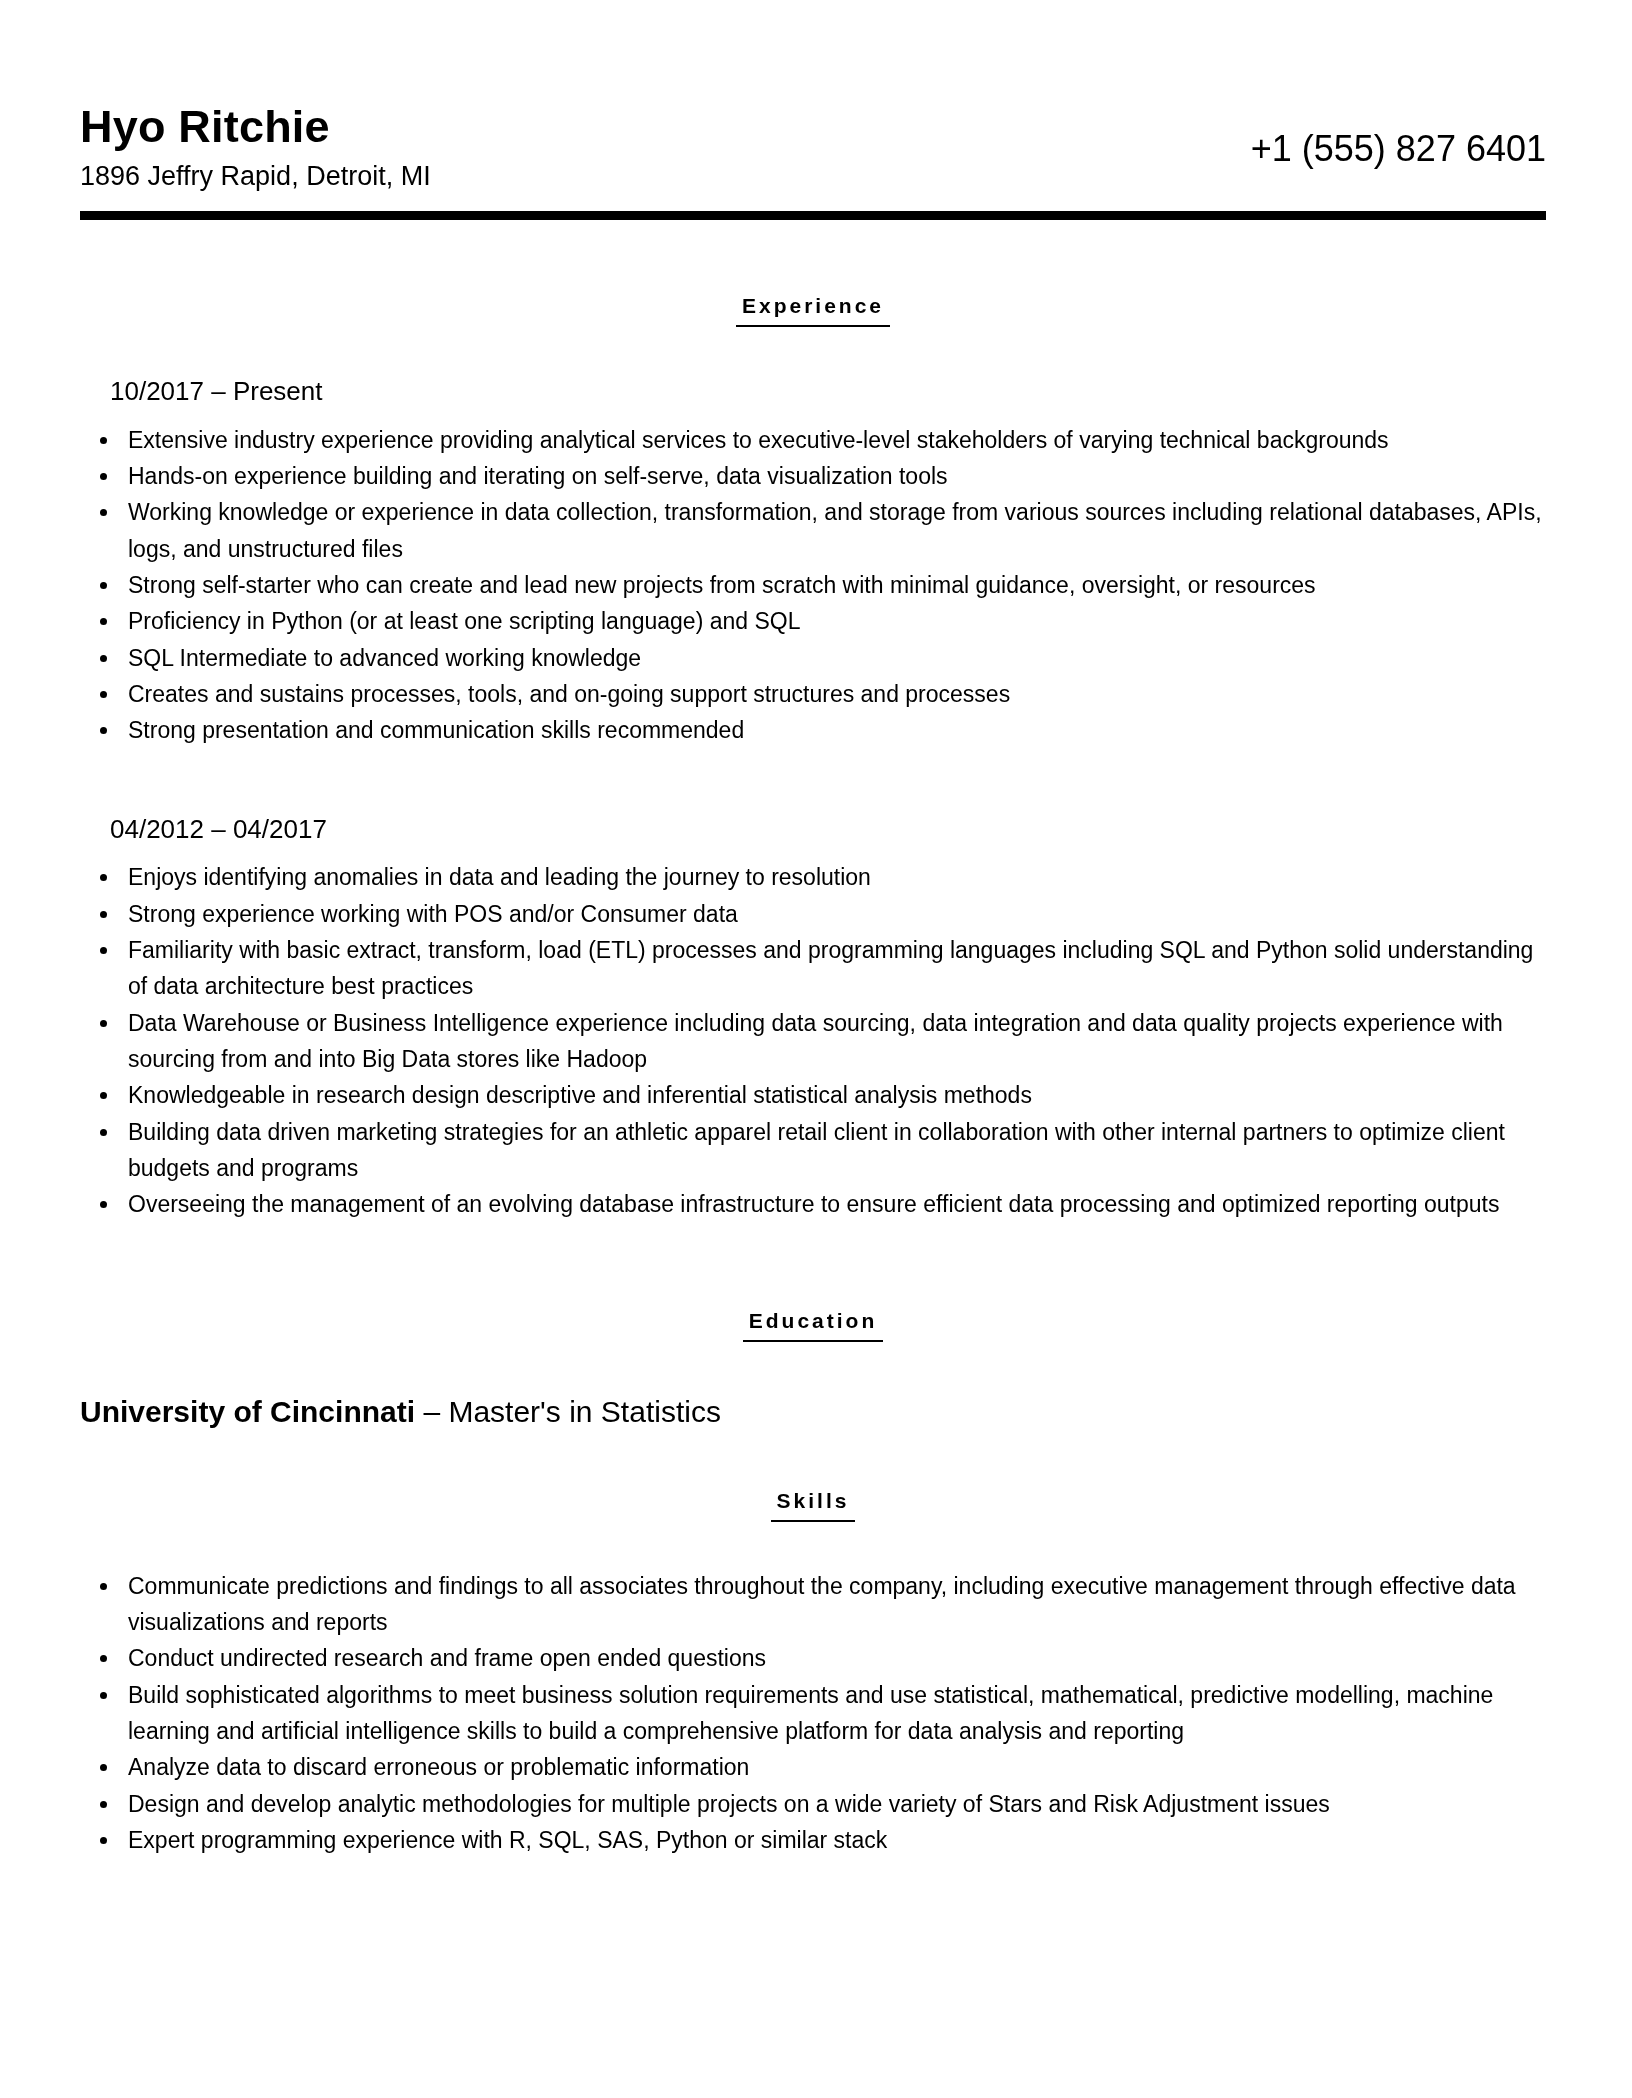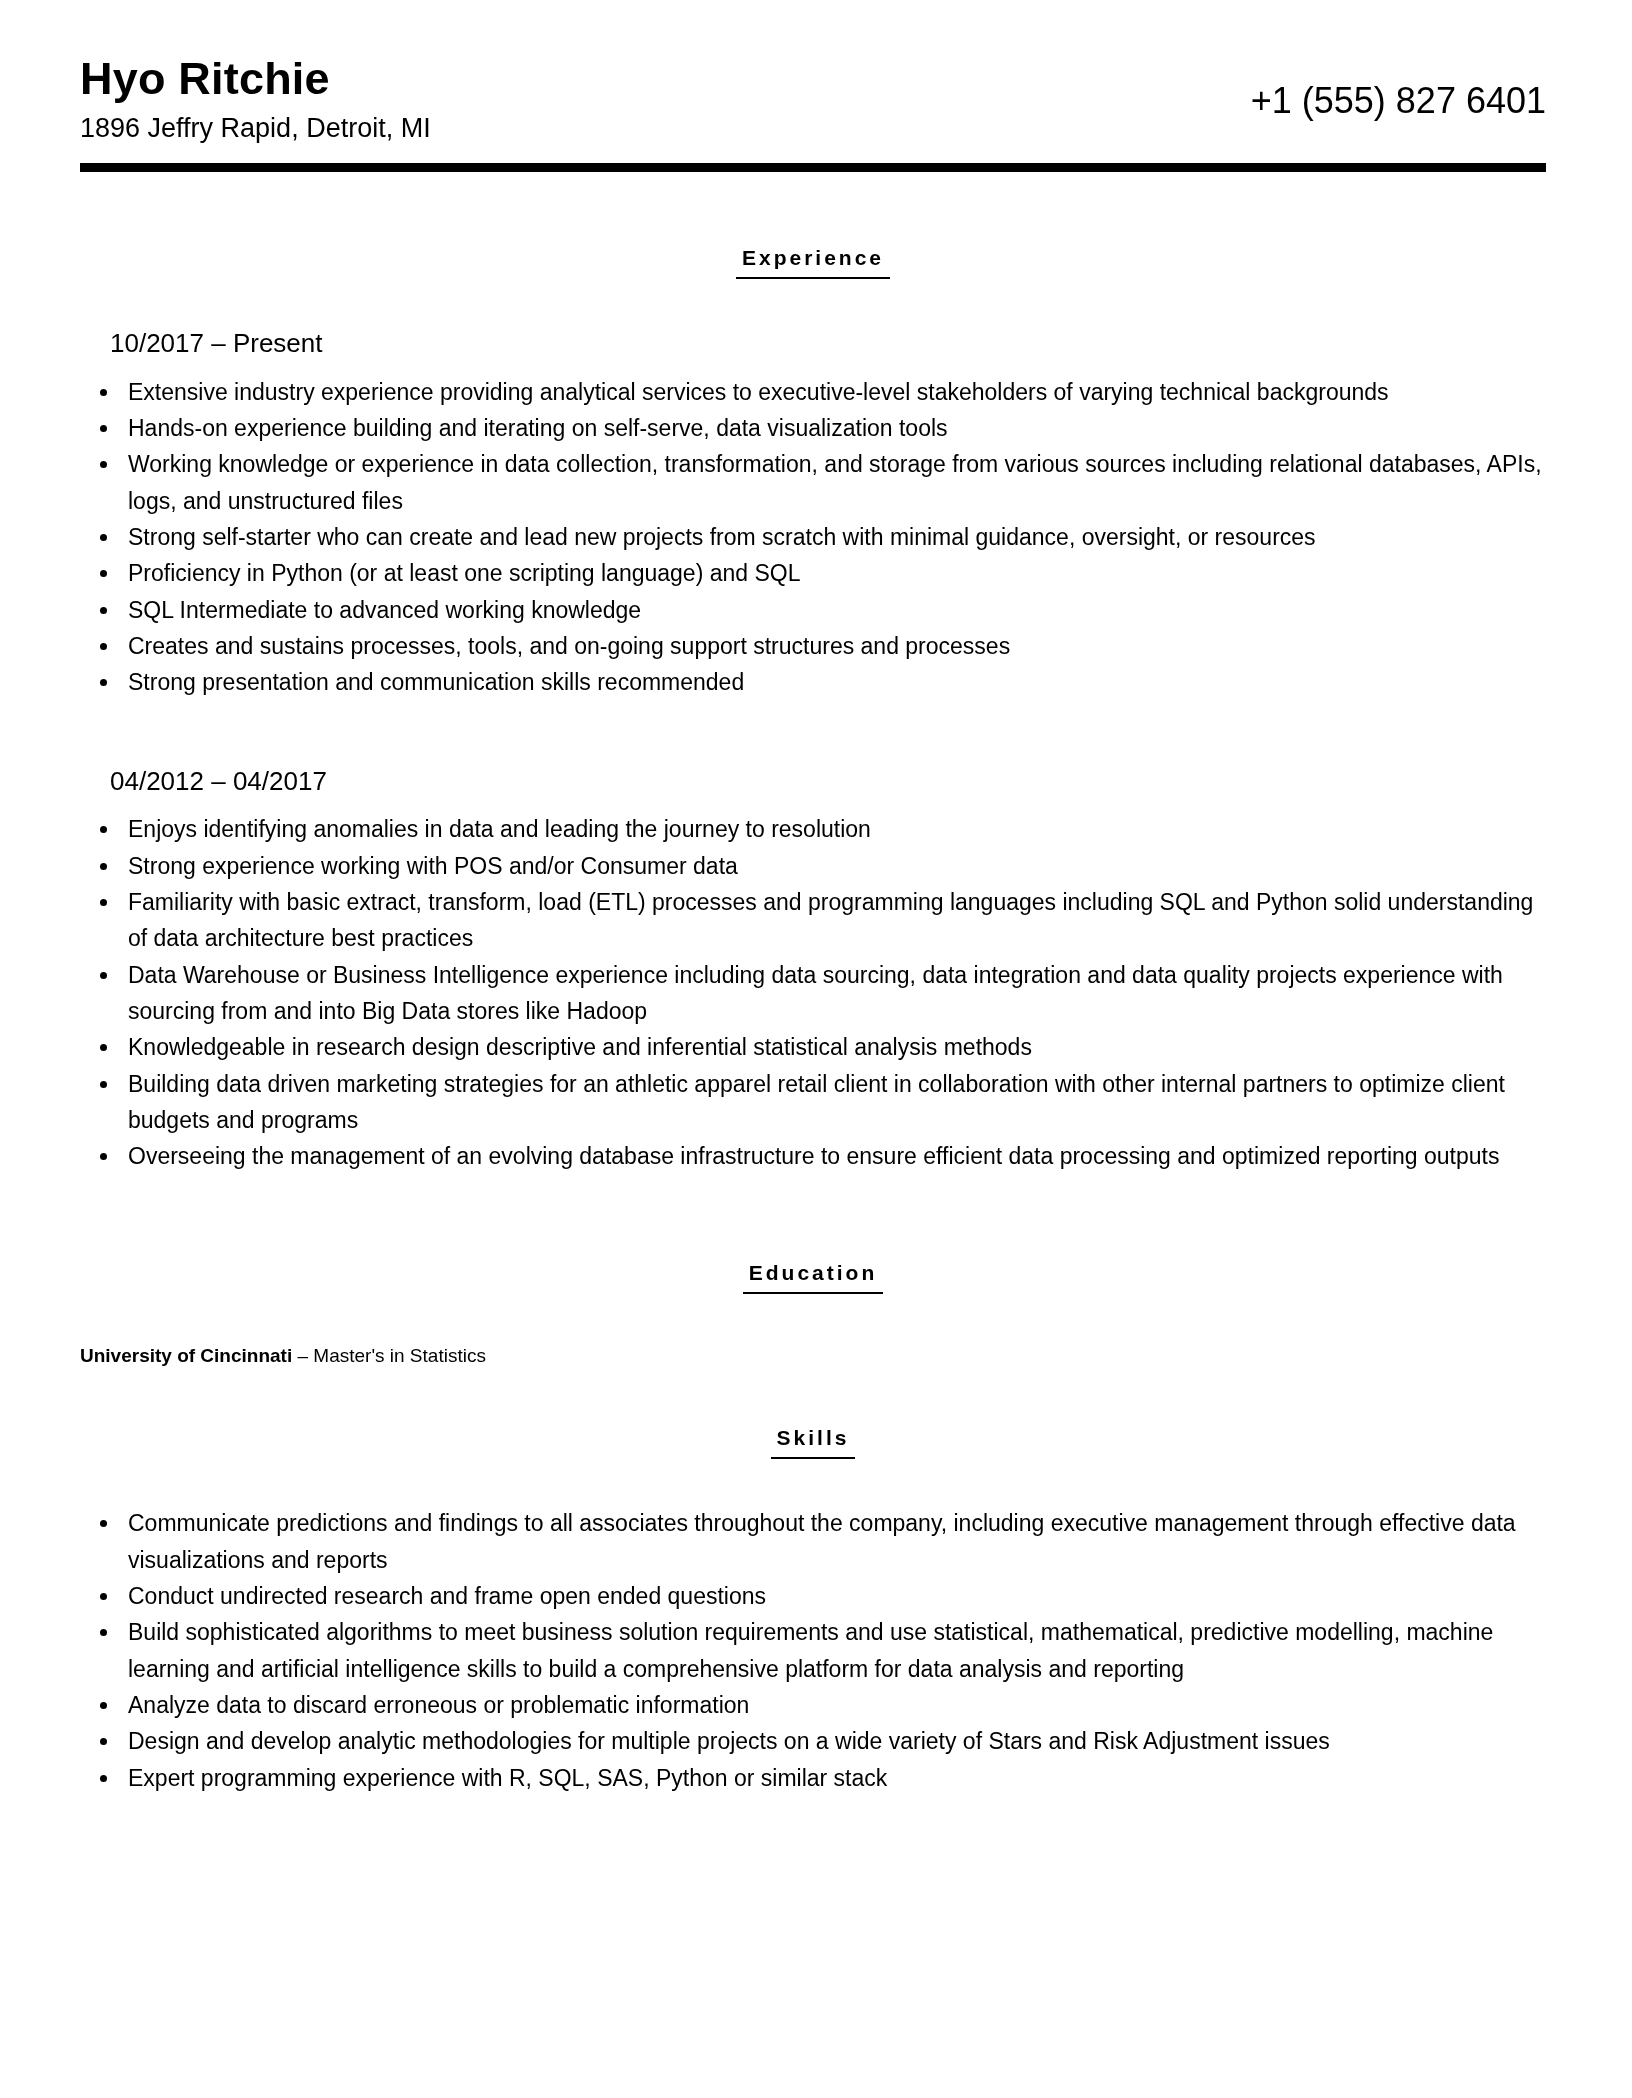--- a/index.html
+++ b/index.html
@@ -6,20 +6,21 @@
   html, body { margin: 0; padding: 0; background: #ffffff; }
   .page {
     width: 1632px;
     height: 1884px;
     background: #ffffff;
     color: #000000;
     font-family: "Liberation Sans", sans-serif;
     padding: 54px 86px 0 80px;
     position: relative;
     overflow: hidden;
+    margin-top: 48px;
   }
   .header-row {
     display: flex;
     justify-content: space-between;
     align-items: flex-start;
   }
   .name {
     margin: 0;
     font-size: 45px;
     font-weight: 700;
@@ -75,21 +76,21 @@
     list-style: disc;
   }
   ul.bullets li {
     font-size: 23px;
     line-height: 1.58;
     padding-left: 7px;
     margin: 0;
   }
   .edu-line {
     margin-top: 50px;
-    font-size: 19px;
+    font-size: 30px;
     line-height: 1.3;
   }
   .skills-list { margin-top: 46px !important; }
 </style>
 </head>
 <body>
 
 <div class="page">
 
   <header class="header-row">

